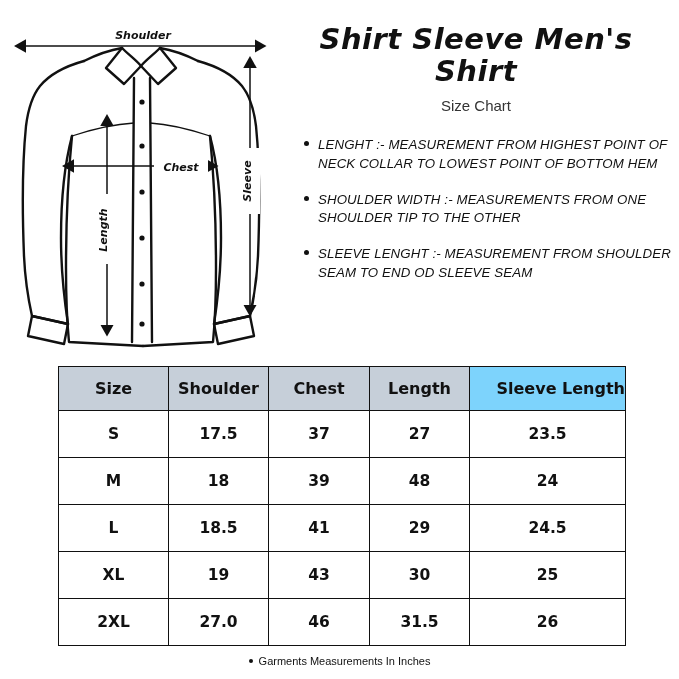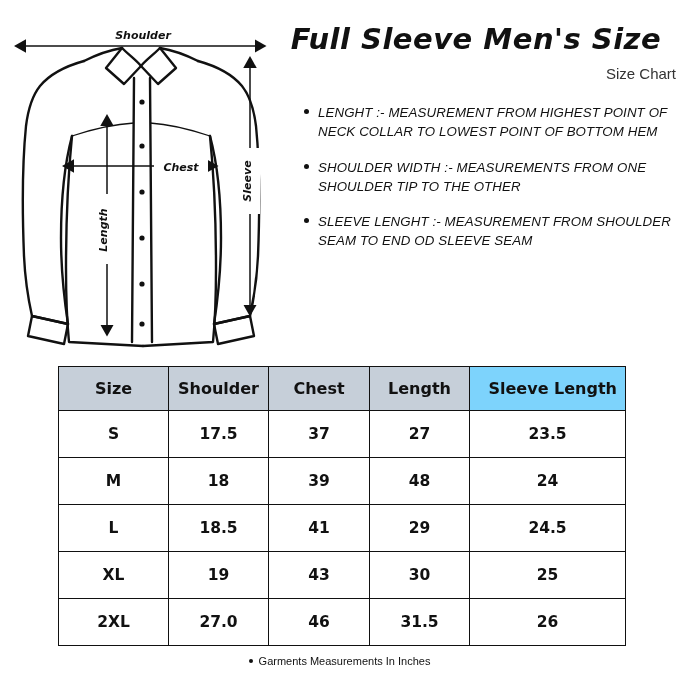--- a/index.html
+++ b/index.html
@@ -46,21 +46,21 @@
     font-family: "DejaVu Sans", sans-serif;
     font-weight: bold;
     font-style: italic;
     font-size: 29px;
     letter-spacing: 0.5px;
     color: #111;
     margin: 14px 0 0 0;
     line-height: 1.1;
   }
   .subtitle {
-    text-align: right;
+    text-align: center;
     font-size: 15px;
     color: #333;
     margin-top: 9px;
     margin-bottom: 12px;
     font-family: "Liberation Sans", sans-serif;
   }
 
   .bullets {
     margin-top: 22px;
     padding-left: 28px;
@@ -97,21 +97,21 @@
   }
   table.size-chart th,
   table.size-chart td {
     border: 1.6px solid #111;
     text-align: center;
     font-family: "DejaVu Sans", sans-serif;
     font-weight: bold;
     font-size: 15.5px;
     color: #111;
     height: 47px;
-    padding: 8px;
+    padding: 0;
   }
   table.size-chart thead th {
     background: #c6cfd9;
     font-size: 16px;
     height: 44px;
   }
   table.size-chart tbody td {
     background: #ffffff;
   }
   col.c0 { width: 110px; }
@@ -236,21 +236,21 @@
 
         <rect x="92" y="188" width="18" height="70" fill="#ffffff"></rect>
         <text class="svg-label" x="101" y="224" text-anchor="middle" transform="rotate(-90 101 224)">Length</text>
 
         <rect x="236" y="142" width="18" height="66" fill="#ffffff"></rect>
         <text class="svg-label" x="245" y="175" text-anchor="middle" transform="rotate(-90 245 175)">Sleeve</text>
       </svg>
     </div>
 
     <div class="right-col">
-      <div class="title">Full Sleeve Men's Size</div>
+      <div class="title">Shirt Sleeve Men's Shirt</div>
       <div class="subtitle">Size Chart</div>
 
       <div class="bullets">
         <div class="bullet">
           <span class="dot"></span>
           <span>LENGHT :- MEASUREMENT FROM HIGHEST POINT OF NECK COLLAR TO LOWEST POINT OF BOTTOM HEM</span>
         </div>
         <div class="bullet">
           <span class="dot"></span>
           <span>SHOULDER WIDTH :- MEASUREMENTS FROM ONE SHOULDER TIP TO THE OTHER</span>

